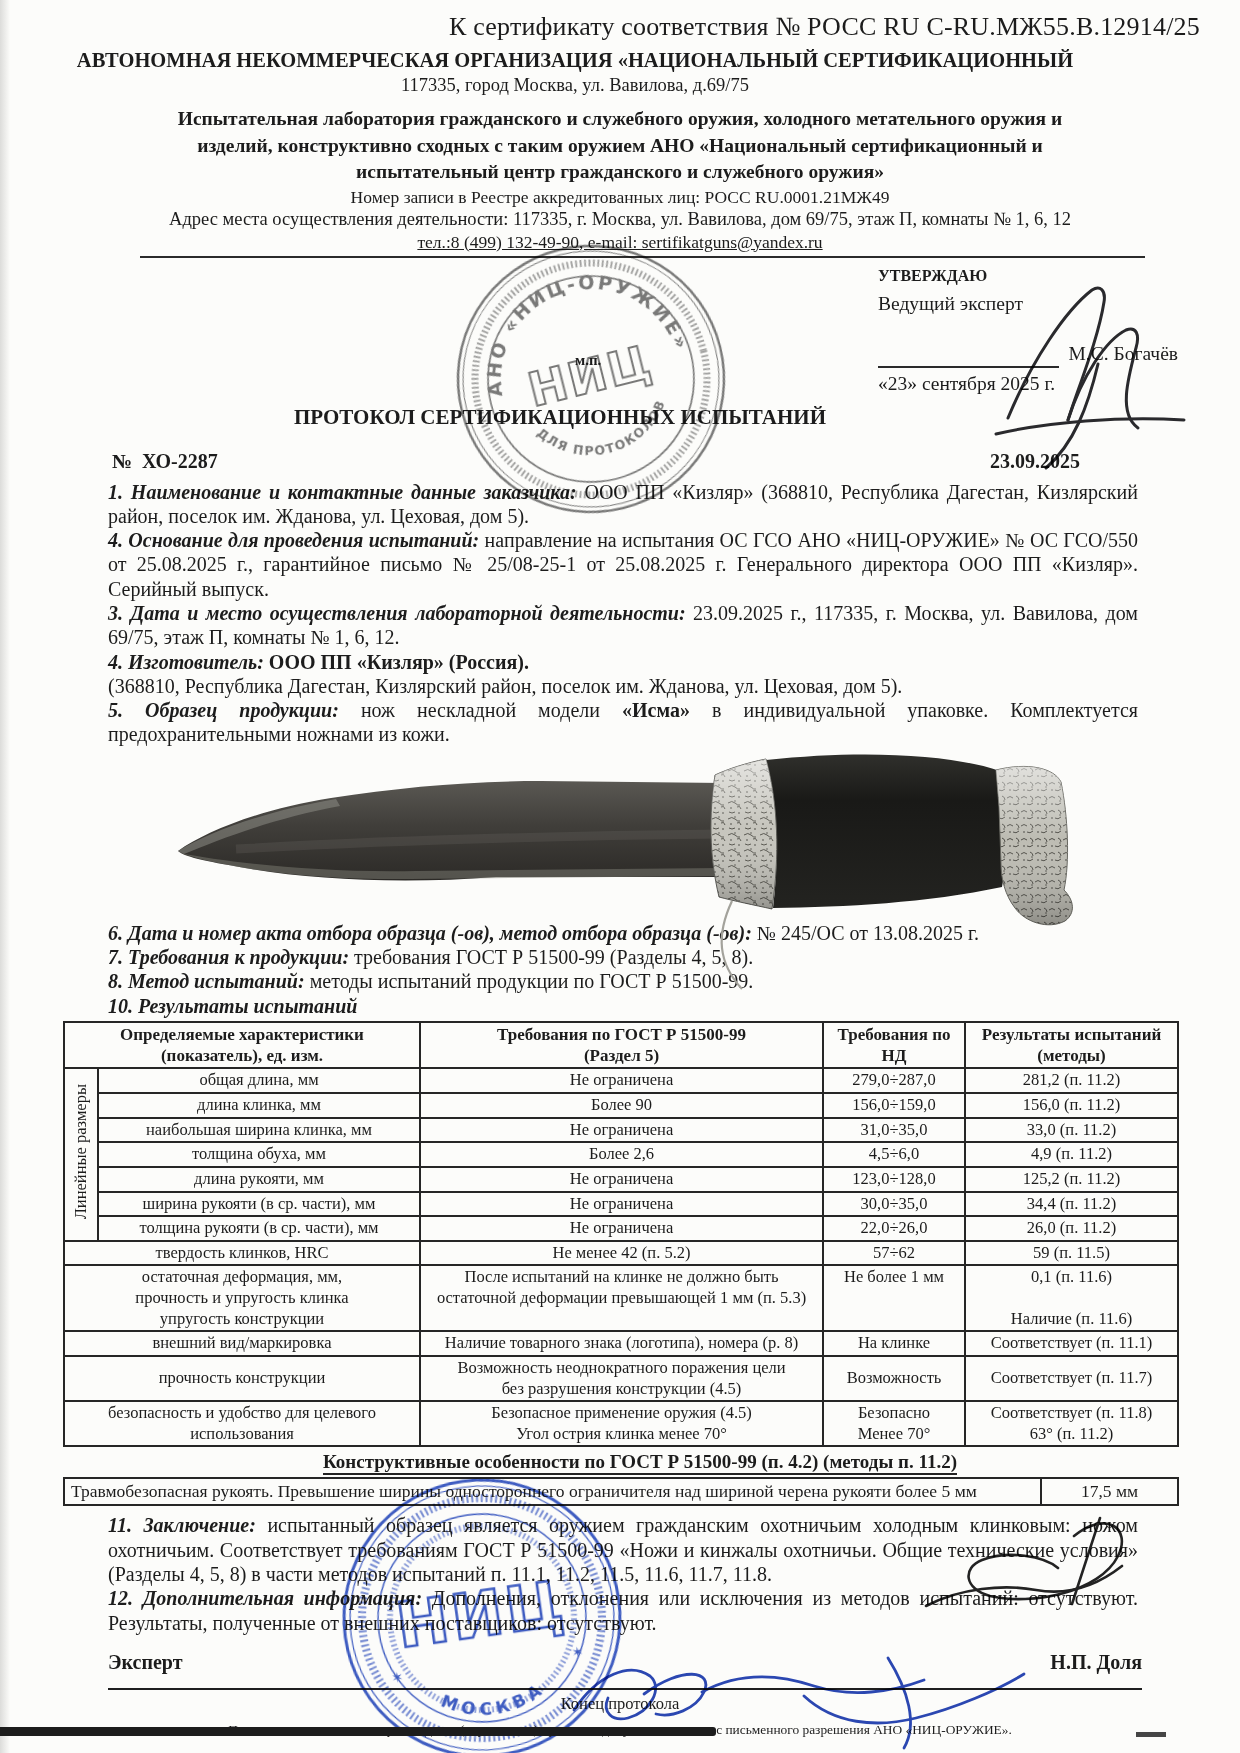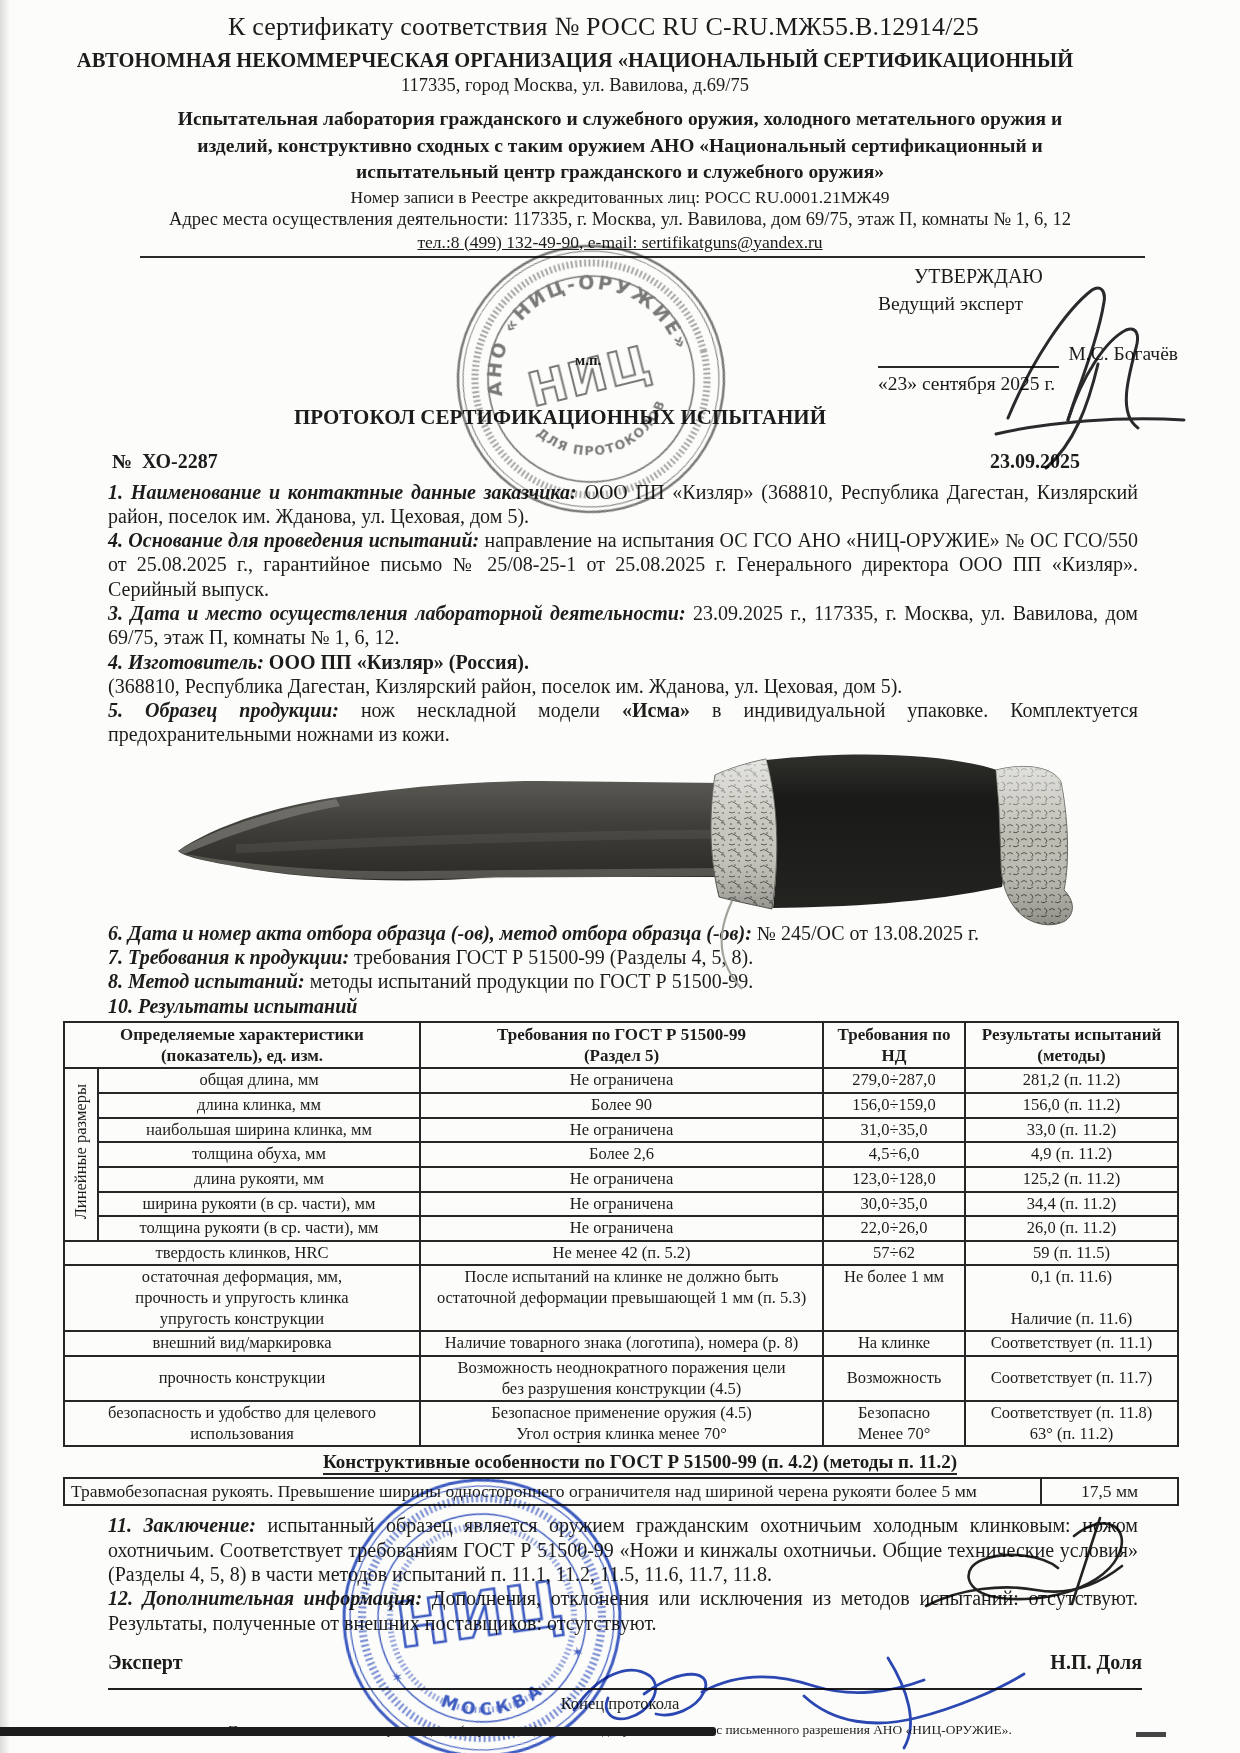--- a/index.html
+++ b/index.html
@@ -1,29 +1,29 @@
 <!DOCTYPE html>
 <html><head>
 <meta charset="utf-8">
 <style>
   html,body{margin:0;padding:0;background:#8b8b8b;}
   .page{position:relative;width:1240px;height:1753px;margin:0 auto;background:#fcfcfa;
         overflow:hidden;font-family:"Liberation Serif","DejaVu Serif",serif;color:#1c1c1c;}
   
-  .hdr-title{margin:12px 40px 0 228px;text-align:left;font-size:26px;letter-spacing:.2px;}
+  .hdr-title{margin:12px 40px 0 228px;text-align:right;font-size:26px;letter-spacing:.2px;}
   .hdr-org{margin:6px 150px 1px 60px;text-align:center;font-weight:bold;font-size:20.5px;line-height:25px;}
   .hdr-addr{margin:2px 150px 0 60px;text-align:center;font-size:18.5px;}
   .hdr-lab{margin:10px 105px 0 105px;text-align:center;font-weight:bold;font-size:19.5px;line-height:26.5px;}
   .hdr-reg{margin:0;text-align:center;font-size:17.5px;line-height:22px;}
   .hdr-act{margin:0;text-align:center;font-size:18.5px;line-height:23px;}
   .hdr-tel{margin:0;text-align:center;font-size:17.5px;line-height:22px;text-decoration:underline;}
   .hdr-rule{margin:3px 95px 0 140px;border-bottom:2.5px solid #2b2b2b;}
   .approval-zone{height:142px;position:relative;}
   .approval{position:absolute;left:878px;top:4px;width:300px;font-size:19.5px;line-height:28px;}
-  .approval .t1{font-weight:normal;font-size:20px;margin-left:36px;}
+  .approval .t1{font-weight:bold;font-size:16px;}
   .approval .nameline{margin-top:22px;display:flex;align-items:flex-end;}
   .approval .sigline{flex:1 1 auto;border-bottom:2px solid #2a2a2a;height:24px;margin-right:10px;}
   .approval .date{margin-top:2px;}
   .mp-label{position:absolute;left:575px;top:352px;font-size:15px;font-weight:bold;z-index:6;}
   
   .protocol-h{margin:2px 220px 16px 100px;text-align:center;font-weight:bold;font-size:21px;line-height:30px;}
   .numline{display:flex;justify-content:space-between;margin:8px 160px 4px 112px;font-weight:bold;font-size:20px;line-height:26px;}
   .paras{padding:2px 102px 0 108px;}
   .para{margin:0;font-size:20px;line-height:24.3px;text-align:justify;}
   .para .lead{font-weight:bold;font-style:italic;}

